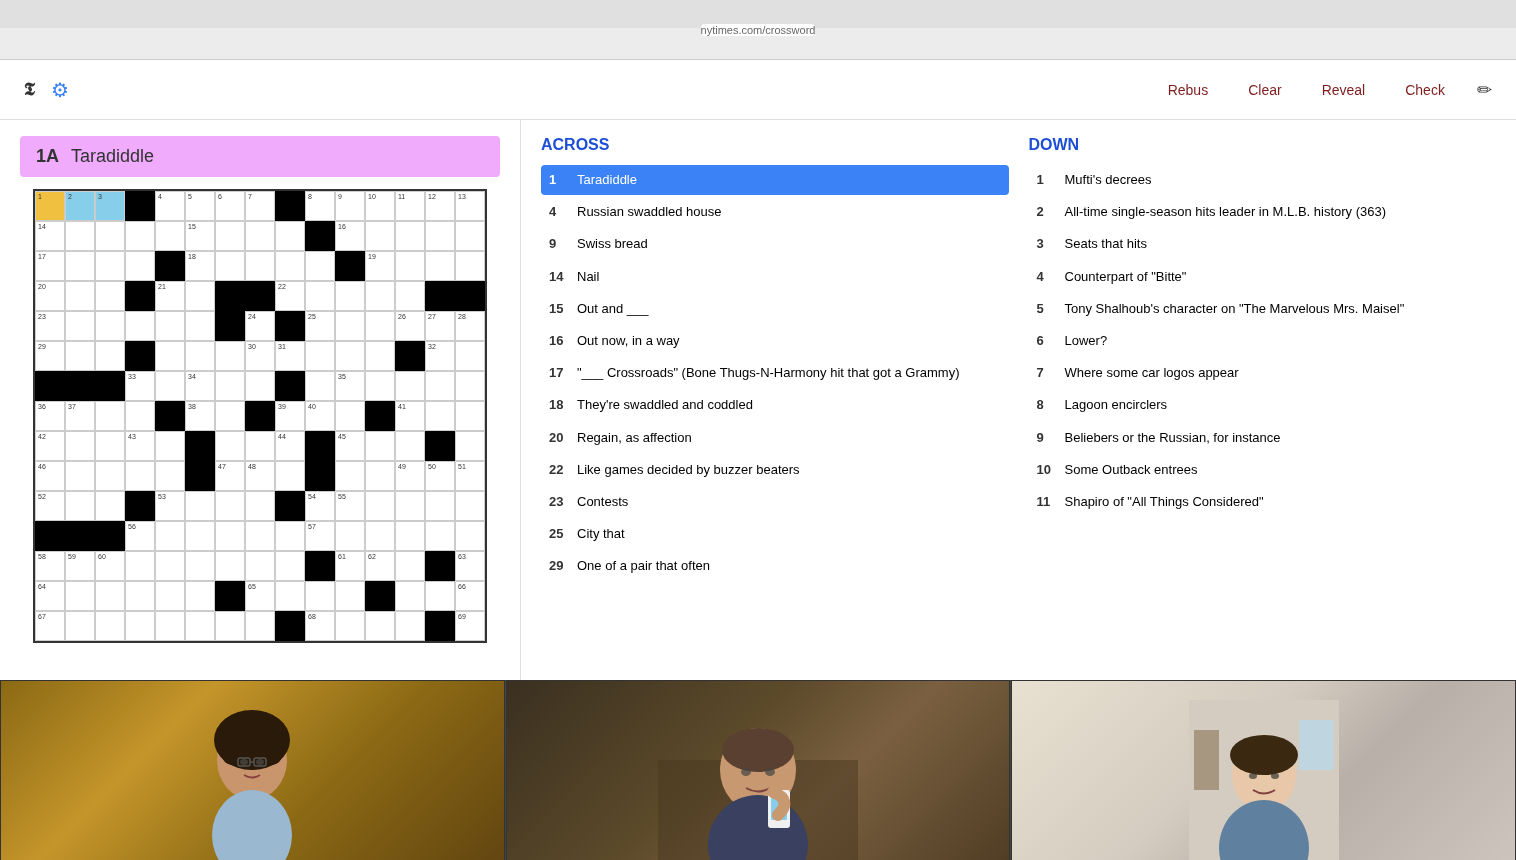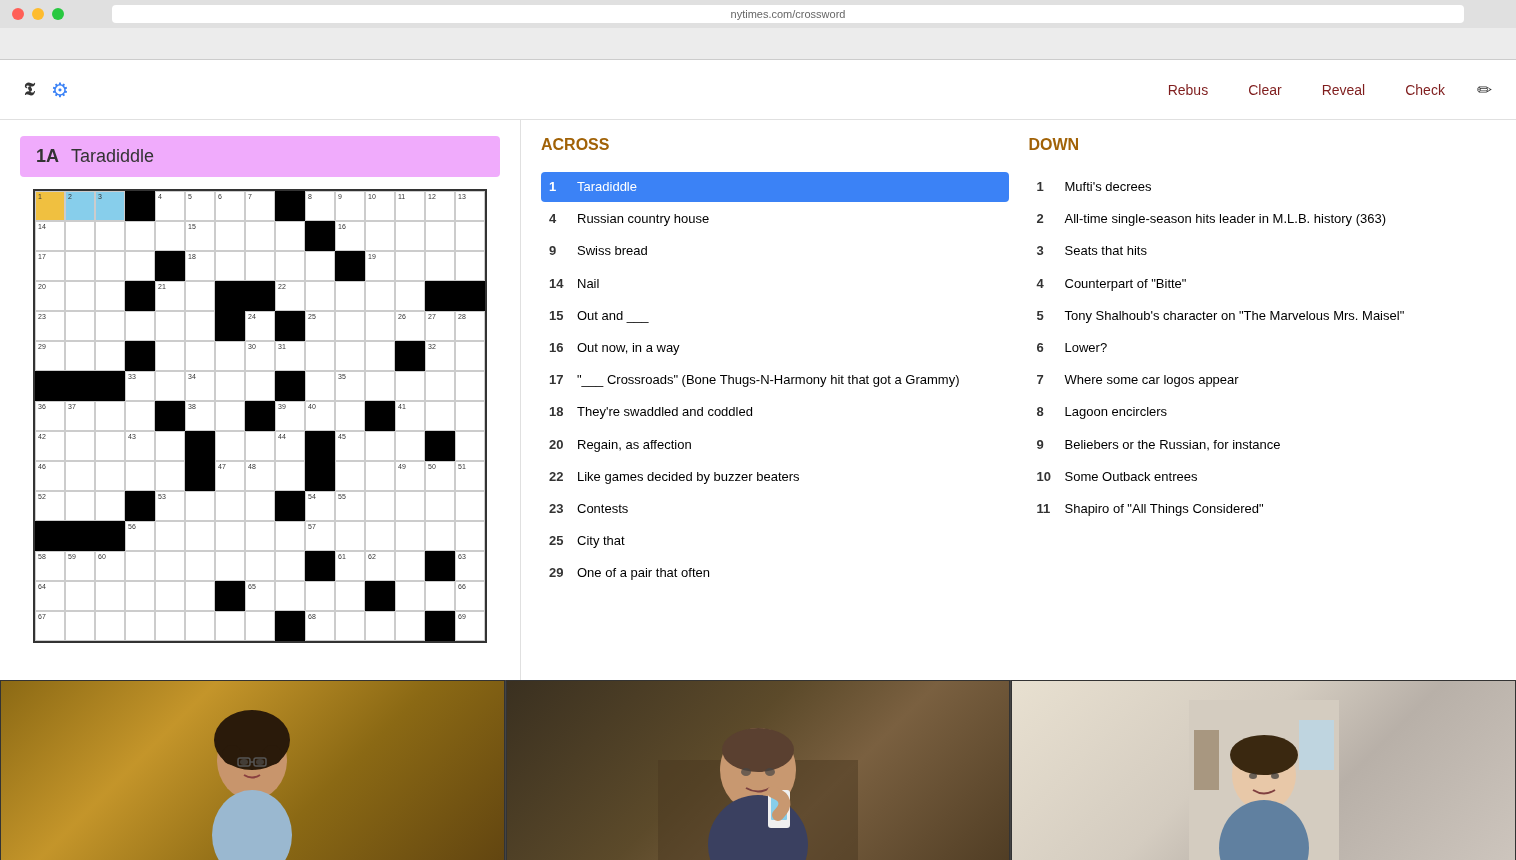--- a/index.html
+++ b/index.html
@@ -13,20 +13,21 @@
       flex-direction: column;
       border-bottom: 1px solid #ccc;
     }
     .browser-top {
       height: 28px;
       background: #e0e0e0;
       display: flex;
       align-items: center;
       padding: 0 12px;
       gap: 8px;
+      flex-direction: column;
     }
     .traffic-light { width: 12px; height: 12px; border-radius: 50%; }
     .traffic-light.red { background: #ff5f57; }
     .traffic-light.yellow { background: #febc2e; }
     .traffic-light.green { background: #28c840; }
     .browser-address {
       flex: 1;
       height: 18px;
       background: white;
       border-radius: 4px;
@@ -166,22 +167,22 @@
     .clues-column {
       flex: 1;
       display: flex;
       flex-direction: column;
       gap: 0;
     }
     .clues-column + .clues-column { margin-left: 20px; }
     .clues-title {
       font-size: 16px;
       font-weight: bold;
-      color: #a16207;
-      margin-bottom: 12px;
+      color: #1d4ed8;
+      margin-bottom: 5px;
       padding-bottom: 6px;
     }
     .clues-list {
       display: flex;
       flex-direction: column;
       gap: 2px;
       overflow-y: auto;
     }
     .clue-item {
       display: flex;
@@ -673,21 +674,21 @@
 
       <div class="clues-column">
         <div class="clues-title">ACROSS</div>
         <div class="clues-list">
           <div class="clue-item active">
             <span class="clue-num">1</span>
             <span class="clue-desc">Taradiddle</span>
           </div>
           <div class="clue-item">
             <span class="clue-num">4</span>
-            <span class="clue-desc">Russian country house</span>
+            <span class="clue-desc">Russian swaddled house</span>
           </div>
           <div class="clue-item">
             <span class="clue-num">9</span>
             <span class="clue-desc">Swiss bread</span>
           </div>
           <div class="clue-item">
             <span class="clue-num">14</span>
             <span class="clue-desc">Nail</span>
           </div>
           <div class="clue-item">

